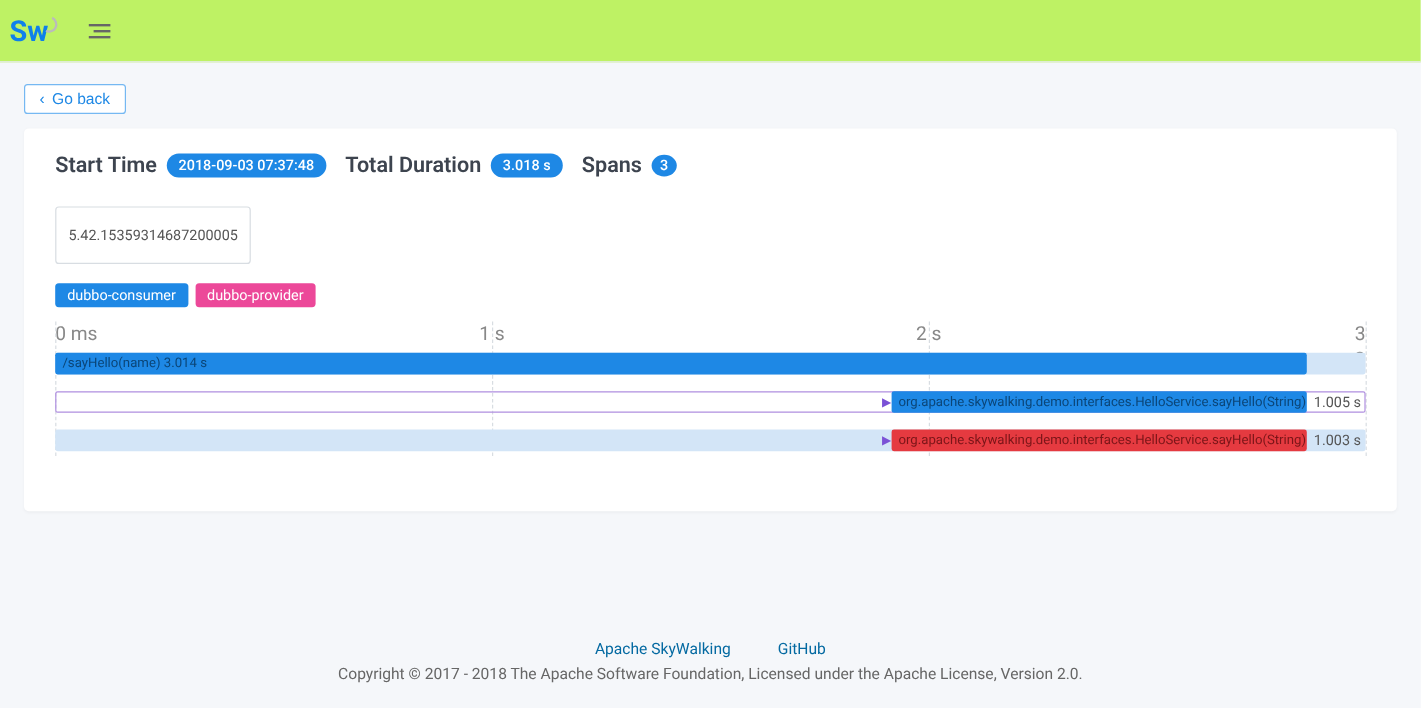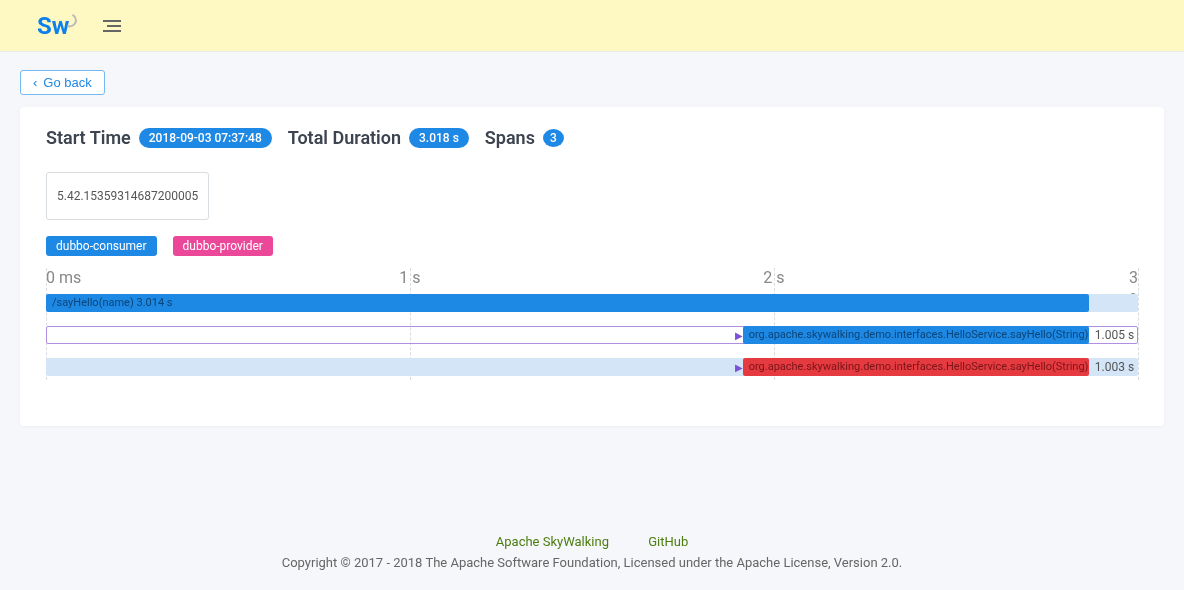--- a/index.html
+++ b/index.html
@@ -1,39 +1,39 @@
 <!DOCTYPE html>
 <html><head>
 <meta charset="utf-8">
 <style>
 * { margin: 0; padding: 0; box-sizing: border-box; }
 body { font-family: -apple-system, BlinkMacSystemFont, "Segoe UI", Roboto, sans-serif; background: #f5f7fa; color: #3d444f; width: 1184px; height: 590px; overflow: hidden; }
 
 
-.topbar { background: #fef9c3; height: 52px; display: flex; align-items: center; padding: 0 37px; border-bottom: 1px solid #e8ecef; gap: 24px; }
+.topbar { background: #bef264; height: 52px; display: flex; align-items: center; padding: 0 8px; border-bottom: 1px solid #e8ecef; gap: 24px; }
 .logo { font-size: 24px; font-weight: 700; color: #0e80eb; display: flex; align-items: center; }
 .logo .arc { display:inline-block; width:14px; height:14px; border:2px solid #bbb; border-left-color:transparent; border-top-color:transparent; border-radius:50%; margin-left:-4px; transform: rotate(-20deg) translateY(-6px); }
 .menu-icon { cursor: pointer; display:flex; flex-direction:column; gap:3px; }
 .menu-icon span { display:block; width:18px; height:2px; background:#666; }
 .menu-icon span:nth-child(2){width:14px; margin-left:4px;}
 
 
 .goback-wrap { padding: 18px 20px 12px; }
 .goback { display:inline-flex; align-items:center; gap:6px; border:1px solid #75b8f2; color:#1e88e5; background:#fff; font-size:13px; padding:4px 12px; border-radius:3px; cursor:pointer; }
 
 
 .card { background:#fff; margin:0 20px; border-radius:4px; padding:20px 26px 40px; box-shadow:0 1px 3px rgba(0,0,0,0.04);}
 .summary { display:flex; gap:16px; align-items:flex-end; font-size:18px; font-weight:600; color:#3d444f; margin-bottom:24px; }
 .summary .item { display:flex; align-items:center; gap:8px; }
 .pill { background:#1e88e5; color:#fff; font-size:12px; font-weight:500; padding:3px 10px; border-radius:12px; }
 .pill.round { border-radius:50%; padding:2px 7px; }
 
 .trace-id { display:inline-block; border:1px solid #d8dde2; font-size:12px; color:#555; padding:16px 10px; border-radius:3px; margin-bottom:16px;text-align:right; }
 
-.tags { display:flex; gap:16px; margin-bottom:12px; }
+.tags { display:flex; gap:6px; margin-bottom:12px; }
 .tag { font-size:12px; color:#fff; padding:3px 10px; border-radius:3px; cursor:pointer; }
 .tag.blue { background:#1e88e5; }
 .tag.red { background:#ec4899; }
 
 
 .timeline { position:relative; }
 .axis { position:relative; height:18px; font-size:16px; color:#888; }
 .axis .tick { position:absolute; transform:translateX(-50%); }
 .axis .tick:first-child{transform:none;}
 .axis .tick:last-child{transform:translateX(-100%);}
@@ -50,21 +50,21 @@
 .row .outline { position:absolute; top:4px; bottom:4px; left:0; right:0; border:1px solid #b08fe0; border-radius:2px; }
 .row .arrow { position:absolute; top:50%; transform:translate(-100%,-50%); color:#7b52d6; font-size:10px; }
 .row .dur { position:absolute; left:100%; top:0; line-height:26px; font-size:12px; color:#555; padding-left:6px; white-space:nowrap;text-align:right; }
 .row:first-child .dur{display:none;}
 
 .row .barwrap{position:absolute; top:0; bottom:0;}
 
 
 .footer { text-align:center; font-size:13px; color:#666; position:absolute; bottom:20px; left:0; right:0; }
 .footer .links { margin-bottom:6px; }
-.footer .links a { color:#4d7c0f; text-decoration:none; margin:0 18px; }
+.footer .links a { color:#0369a1; text-decoration:none; margin:0 18px; }
 </style>
 </head>
 <body>
 
 <div class="topbar">
   <div class="logo">
     <span>Sw</span>
       <span class="arc"></span>
   </div>
   <div class="menu-icon">

